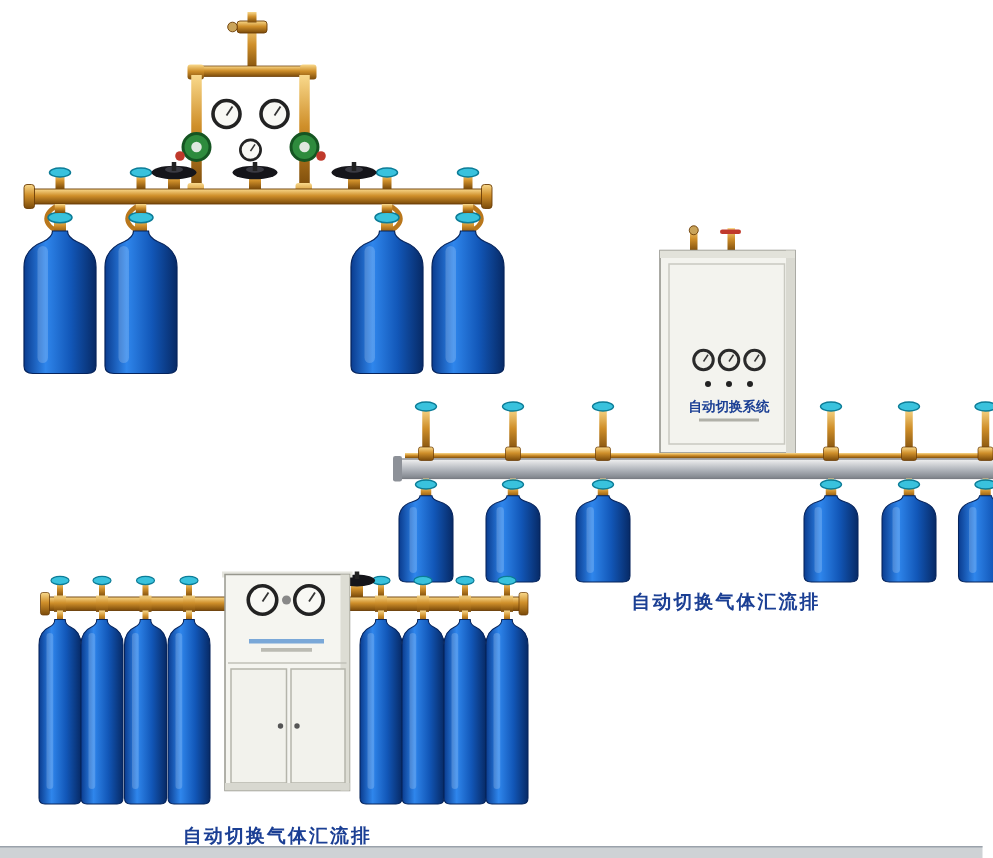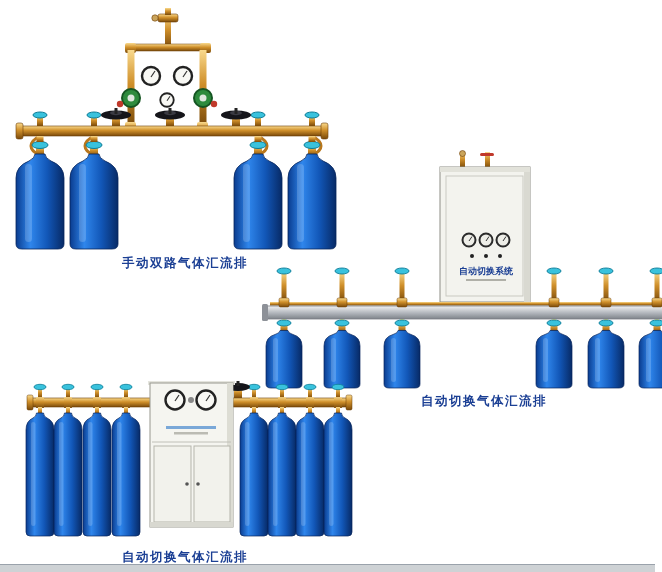--- a/index.html
+++ b/index.html
@@ -133,21 +133,20 @@
             <ellipse cy="-11" rx="7" ry="3" fill="#39c2dd" stroke="#0c7c97"></ellipse>
           </g>
       </g>
 
       <g>
         <use href="#g1-bvalve" x="110" y="120"></use>
         <use href="#g1-bvalve" x="164" y="120"></use>
         <use href="#g1-bvalve" x="230" y="120"></use>
       </g>
     </svg>
-    <div class="caption">手动双路气体汇流排</div>
   </figure>
 
   <figure class="figure" id="fig2" style="margin:12px;">
     <svg width="412" height="240" viewBox="0 0 412 240">
       <defs>
         <linearGradient id="g2-brass" x1="0" y1="0" x2="0" y2="1">
           <stop offset="0" stop-color="#f9d98c"></stop>
             <stop offset="0.45" stop-color="#cf8f2a"></stop>
             <stop offset="1" stop-color="#7a4a0a"></stop>
         </linearGradient>

